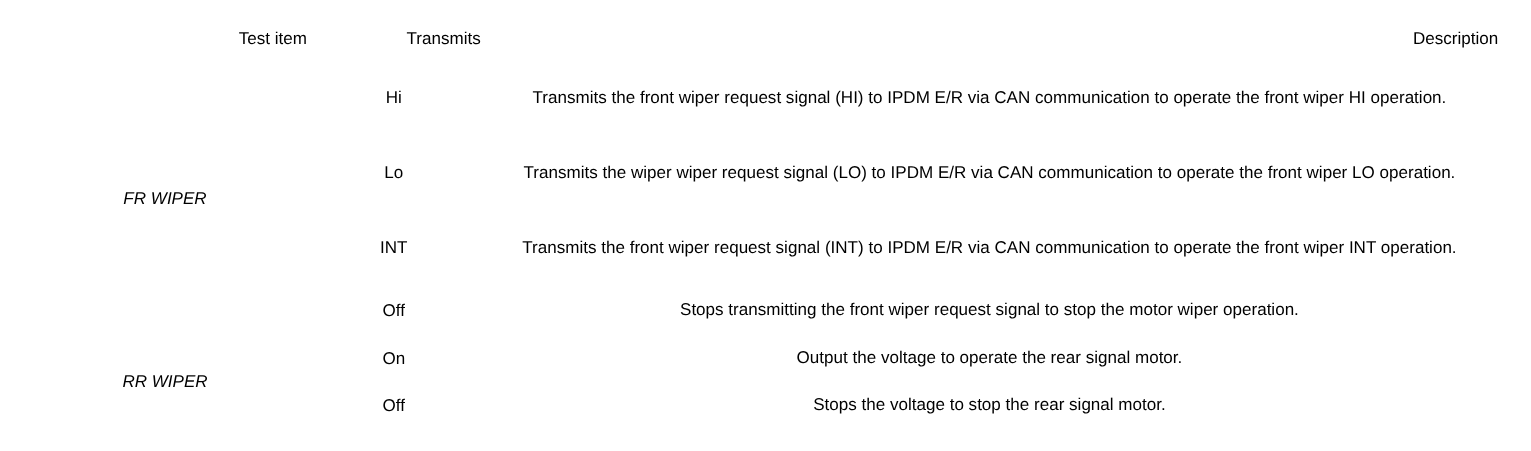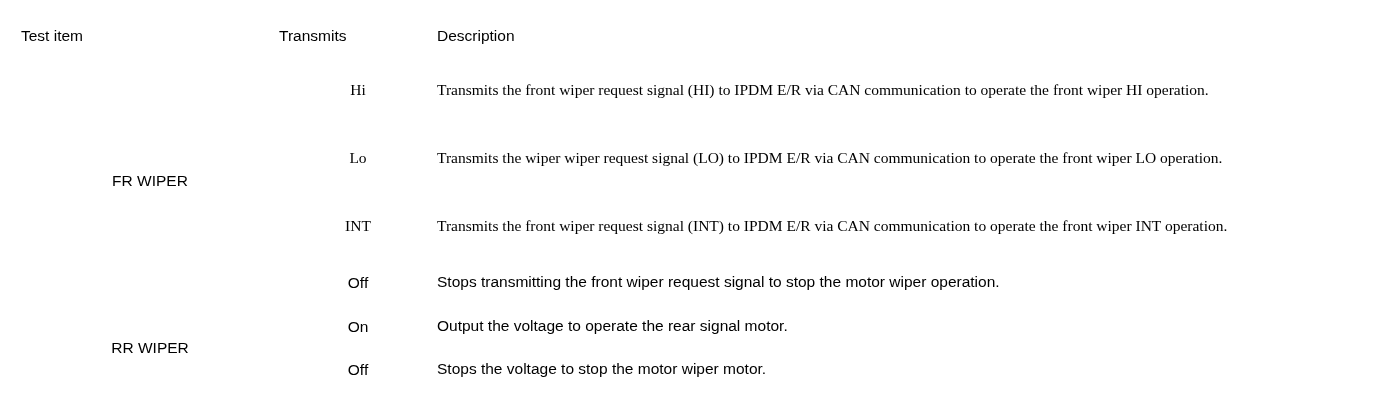--- a/index.html
+++ b/index.html
@@ -65,40 +65,41 @@
   }
   .rule-bottom {
     height: 0;
     border-top: 4px solid #000;
     line-height: 0;
     font-size: 0;
   }
 
   
   .hdr-cell {
-    text-align: left;
+    text-align: right;
     height: 41px;
   }
   .vline-r {
     border-right: 2px solid #000;
   }
 
   .op-cell {
     text-align: center;
   }
   .item-cell {
     text-align: center;
+    font-style: italic;
   }
   .desc-cell {
-    text-align: left;
+    text-align: center;
     padding: 6px 8px 6px 11px;
     line-height: 1.32;
   }
 
-  .r-tall { height: 68px; font-family: Liberation Serif, serif; }
+  .r-tall { height: 68px; }
   .r-short { height: 45px; }
   .r-rr { height: 43px; }
 </style>
 </head>
 <body>
 
 <div id="table-wrap">
   <table class="spec-table">
     <colgroup>
       <col class="c1">
@@ -159,21 +160,21 @@
         <td class="item-cell vline-r" rowspan="3">RR WIPER</td>
         <td class="op-cell vline-r r-rr">On</td>
         <td class="desc-cell r-rr">Output the voltage to operate the rear signal motor.</td>
       </tr>
       <tr>
         <td class="rule-mid" colspan="2"></td>
       </tr>
 
       <tr>
         <td class="op-cell vline-r r-rr">Off</td>
-        <td class="desc-cell r-rr">Stops the voltage to stop the motor wiper motor.</td>
+        <td class="desc-cell r-rr">Stops the voltage to stop the rear signal motor.</td>
       </tr>
 
       <tr>
         <td class="rule-bottom" colspan="3"></td>
       </tr>
 
     </tbody>
   </table>
 </div>
 

